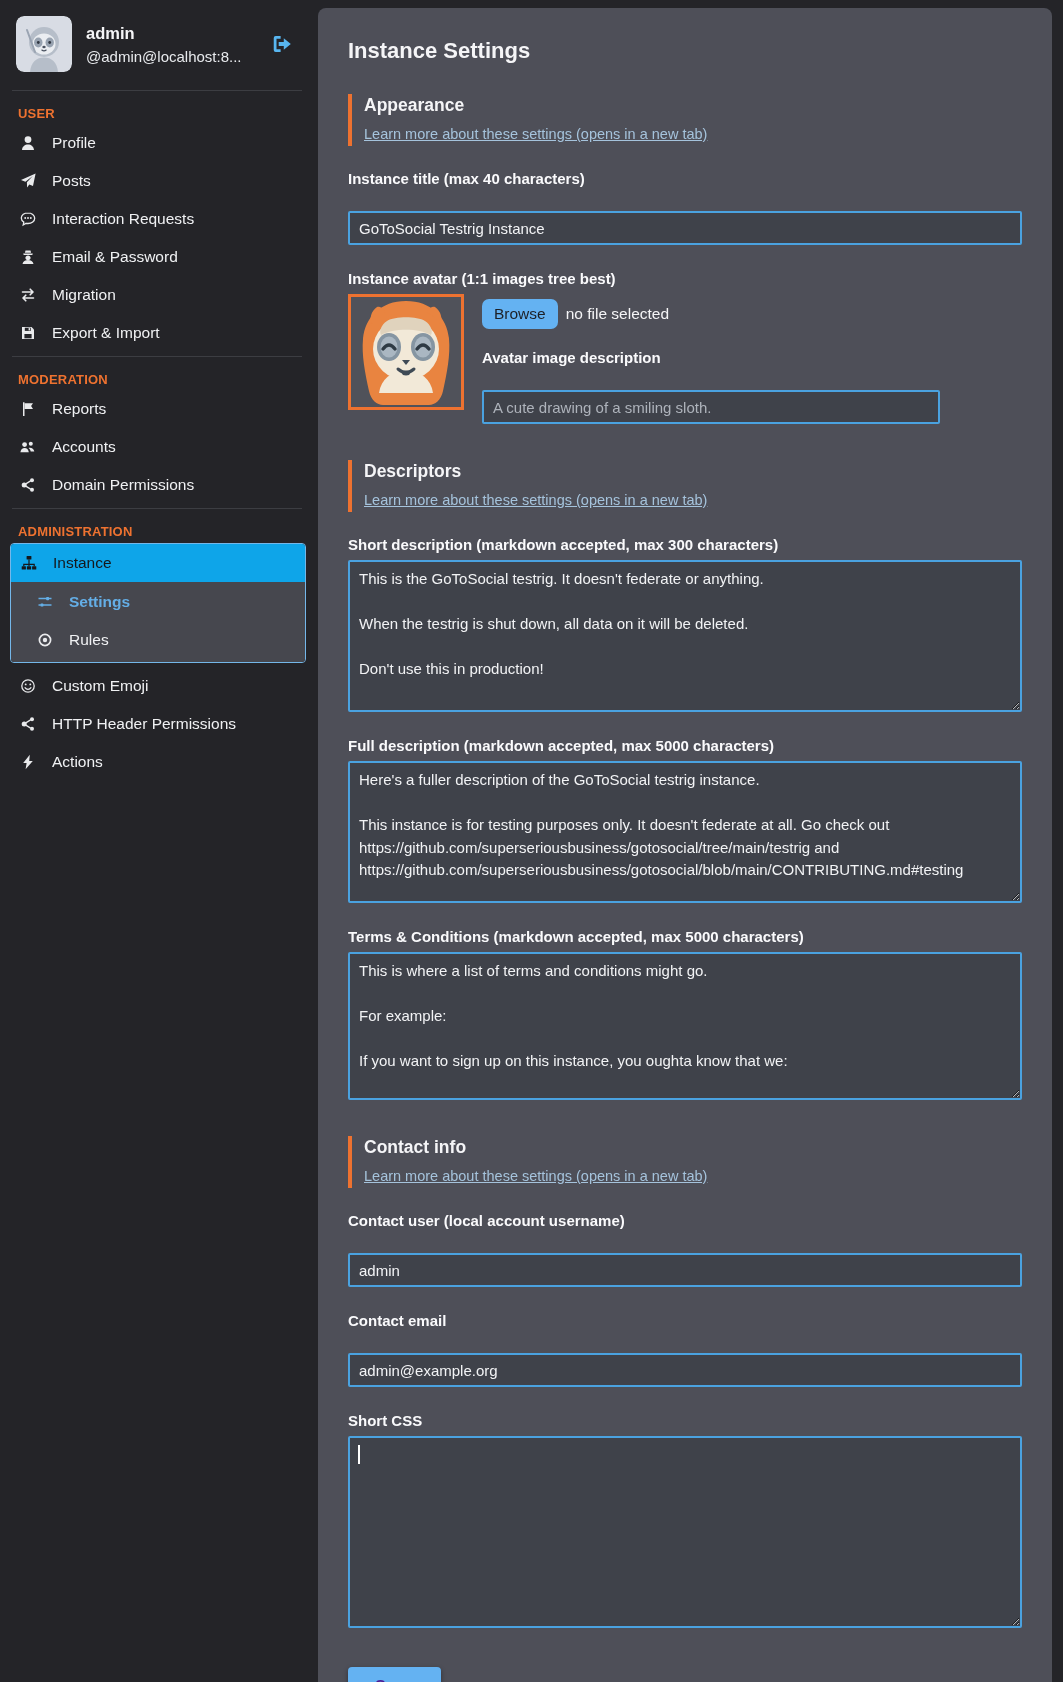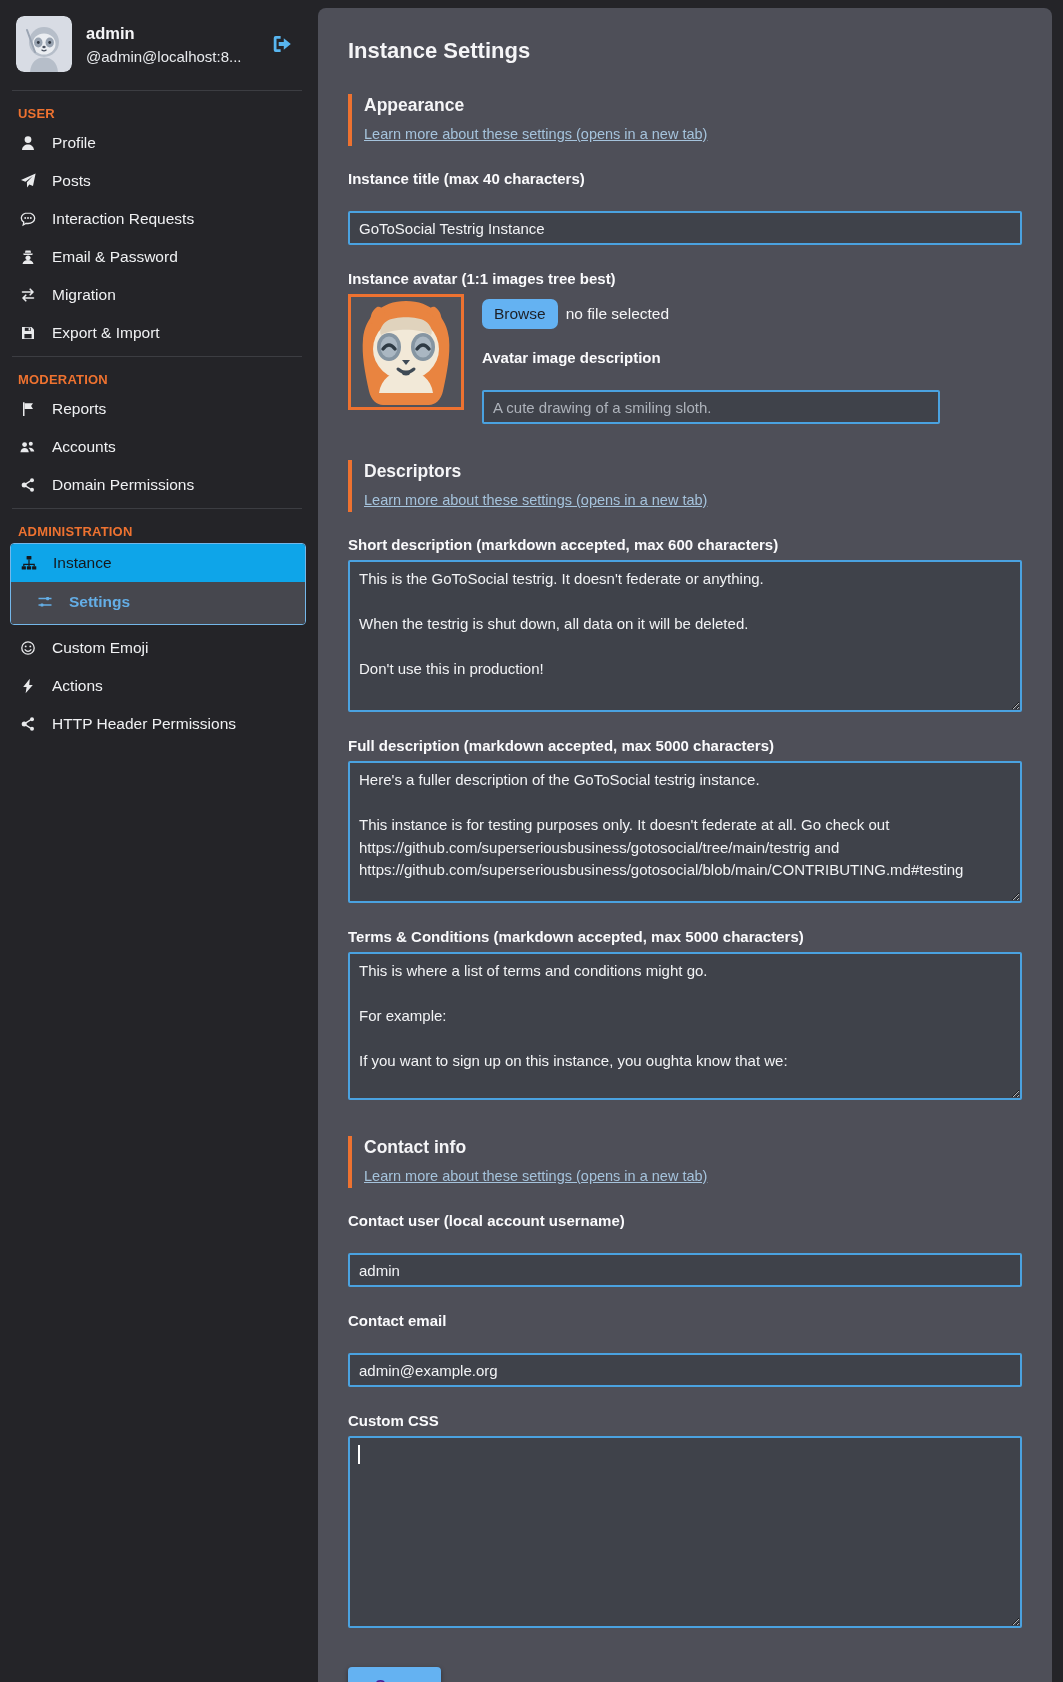--- a/index.html
+++ b/index.html
@@ -227,54 +227,63 @@
       <div class="nav-item sub sub-settings">
         <span class="nicon">
           <svg width="16" height="16" viewBox="0 0 16 16" fill="currentColor">
               <path fill="none" stroke="currentColor" stroke-width="1.5" d="M1.5 4.6h13M1.5 11h13"></path>
               <rect x="9.2" y="3" width="2.8" height="3.2" rx=".7"></rect>
               <rect x="3.6" y="9.4" width="2.8" height="3.2" rx=".7"></rect>
             </svg>
         </span>
         <span>Settings</span>
       </div>
+      <div class="nav-item sub">
+        <span class="nicon">
+          <svg width="16" height="16" viewBox="0 0 16 16">
+              <circle cx="8" cy="8" r="5.6" fill="none" stroke="currentColor" stroke-width="1.7"></circle>
+              <circle cx="8" cy="8" r="2.2" fill="currentColor"></circle>
+            </svg>
+        </span>
+        <span>Rules</span>
+      </div>
     </div>
   </div>
 
   <div class="nav-item">
     <span class="nicon">
       <svg width="16" height="16" viewBox="0 0 16 16">
           <circle cx="8" cy="8" r="6.2" fill="none" stroke="currentColor" stroke-width="1.3"></circle>
           <circle cx="5.7" cy="6.4" r=".95" fill="currentColor"></circle>
           <circle cx="10.3" cy="6.4" r=".95" fill="currentColor"></circle>
           <path d="M5 9.7c.8 1.1 1.8 1.6 3 1.6s2.2-.5 3-1.6" fill="none" stroke="currentColor" stroke-width="1.2" stroke-linecap="round"></path>
         </svg>
     </span>
     <span>Custom Emoji</span>
   </div>
 
   <div class="nav-item">
     <span class="nicon">
       <svg width="16" height="16" viewBox="0 0 16 16" fill="currentColor">
-          <path d="M9.8.8 3.2 9.1h3.4l-1 6.1L12.8 7H9.2z"></path>
-        </svg>
-    </span>
-    <span>Actions</span>
-  </div>
-
-  <div class="nav-item">
-    <span class="nicon">
-      <svg width="16" height="16" viewBox="0 0 16 16" fill="currentColor">
           <path stroke="currentColor" stroke-width="1.3" d="M5.8 6.9l4.8-3M5.8 9.1l4.8 3"></path>
           <circle cx="12" cy="3.3" r="2"></circle>
           <circle cx="12" cy="12.7" r="2"></circle>
           <circle cx="4.2" cy="8" r="2.5"></circle>
         </svg>
     </span>
     <span>HTTP Header Permissions</span>
+  </div>
+
+  <div class="nav-item">
+    <span class="nicon">
+      <svg width="16" height="16" viewBox="0 0 16 16" fill="currentColor">
+          <path d="M9.8.8 3.2 9.1h3.4l-1 6.1L12.8 7H9.2z"></path>
+        </svg>
+    </span>
+    <span>Actions</span>
   </div>
 
 </nav>
 
 <main class="panel">
 
   <h1 class="page-title">Instance Settings</h1>
 
   <div class="section-head">
     <h2>Appearance</h2>
@@ -321,21 +330,21 @@
       </div>
     </div>
   </div>
 
   <div class="section-head">
     <h2>Descriptors</h2>
     <a>Learn more about these settings (opens in a new tab)</a>
   </div>
 
   <div class="field">
-    <span class="flabel">Short description (markdown accepted, max 600 characters)</span>
+    <span class="flabel">Short description (markdown accepted, max 300 characters)</span>
     <textarea class="tarea ta-short" style="">This is the GoToSocial testrig. It doesn't federate or anything.
 
 When the testrig is shut down, all data on it will be deleted.
 
 Don't use this in production!</textarea>
   </div>
 
   <div class="field">
     <span class="flabel">Full description (markdown accepted, max 5000 characters)</span>
     <textarea class="tarea ta-full" style="">Here's a fuller description of the GoToSocial testrig instance.
@@ -361,21 +370,21 @@
     <span class="flabel">Contact user (local account username)</span>
     <input type="text" class="tinput" value="admin" style="">
   </div>
 
   <div class="field">
     <span class="flabel">Contact email</span>
     <input type="text" class="tinput" value="admin@example.org" style="">
   </div>
 
   <div class="field">
-    <span class="flabel">Custom CSS</span>
+    <span class="flabel">Short CSS</span>
     <div class="css-wrap">
       <textarea class="tarea ta-css" style=""></textarea>
       <div class="caret"></div>
     </div>
   </div>
 
   <button class="btn-save">Save</button>
 
 </main>
 

